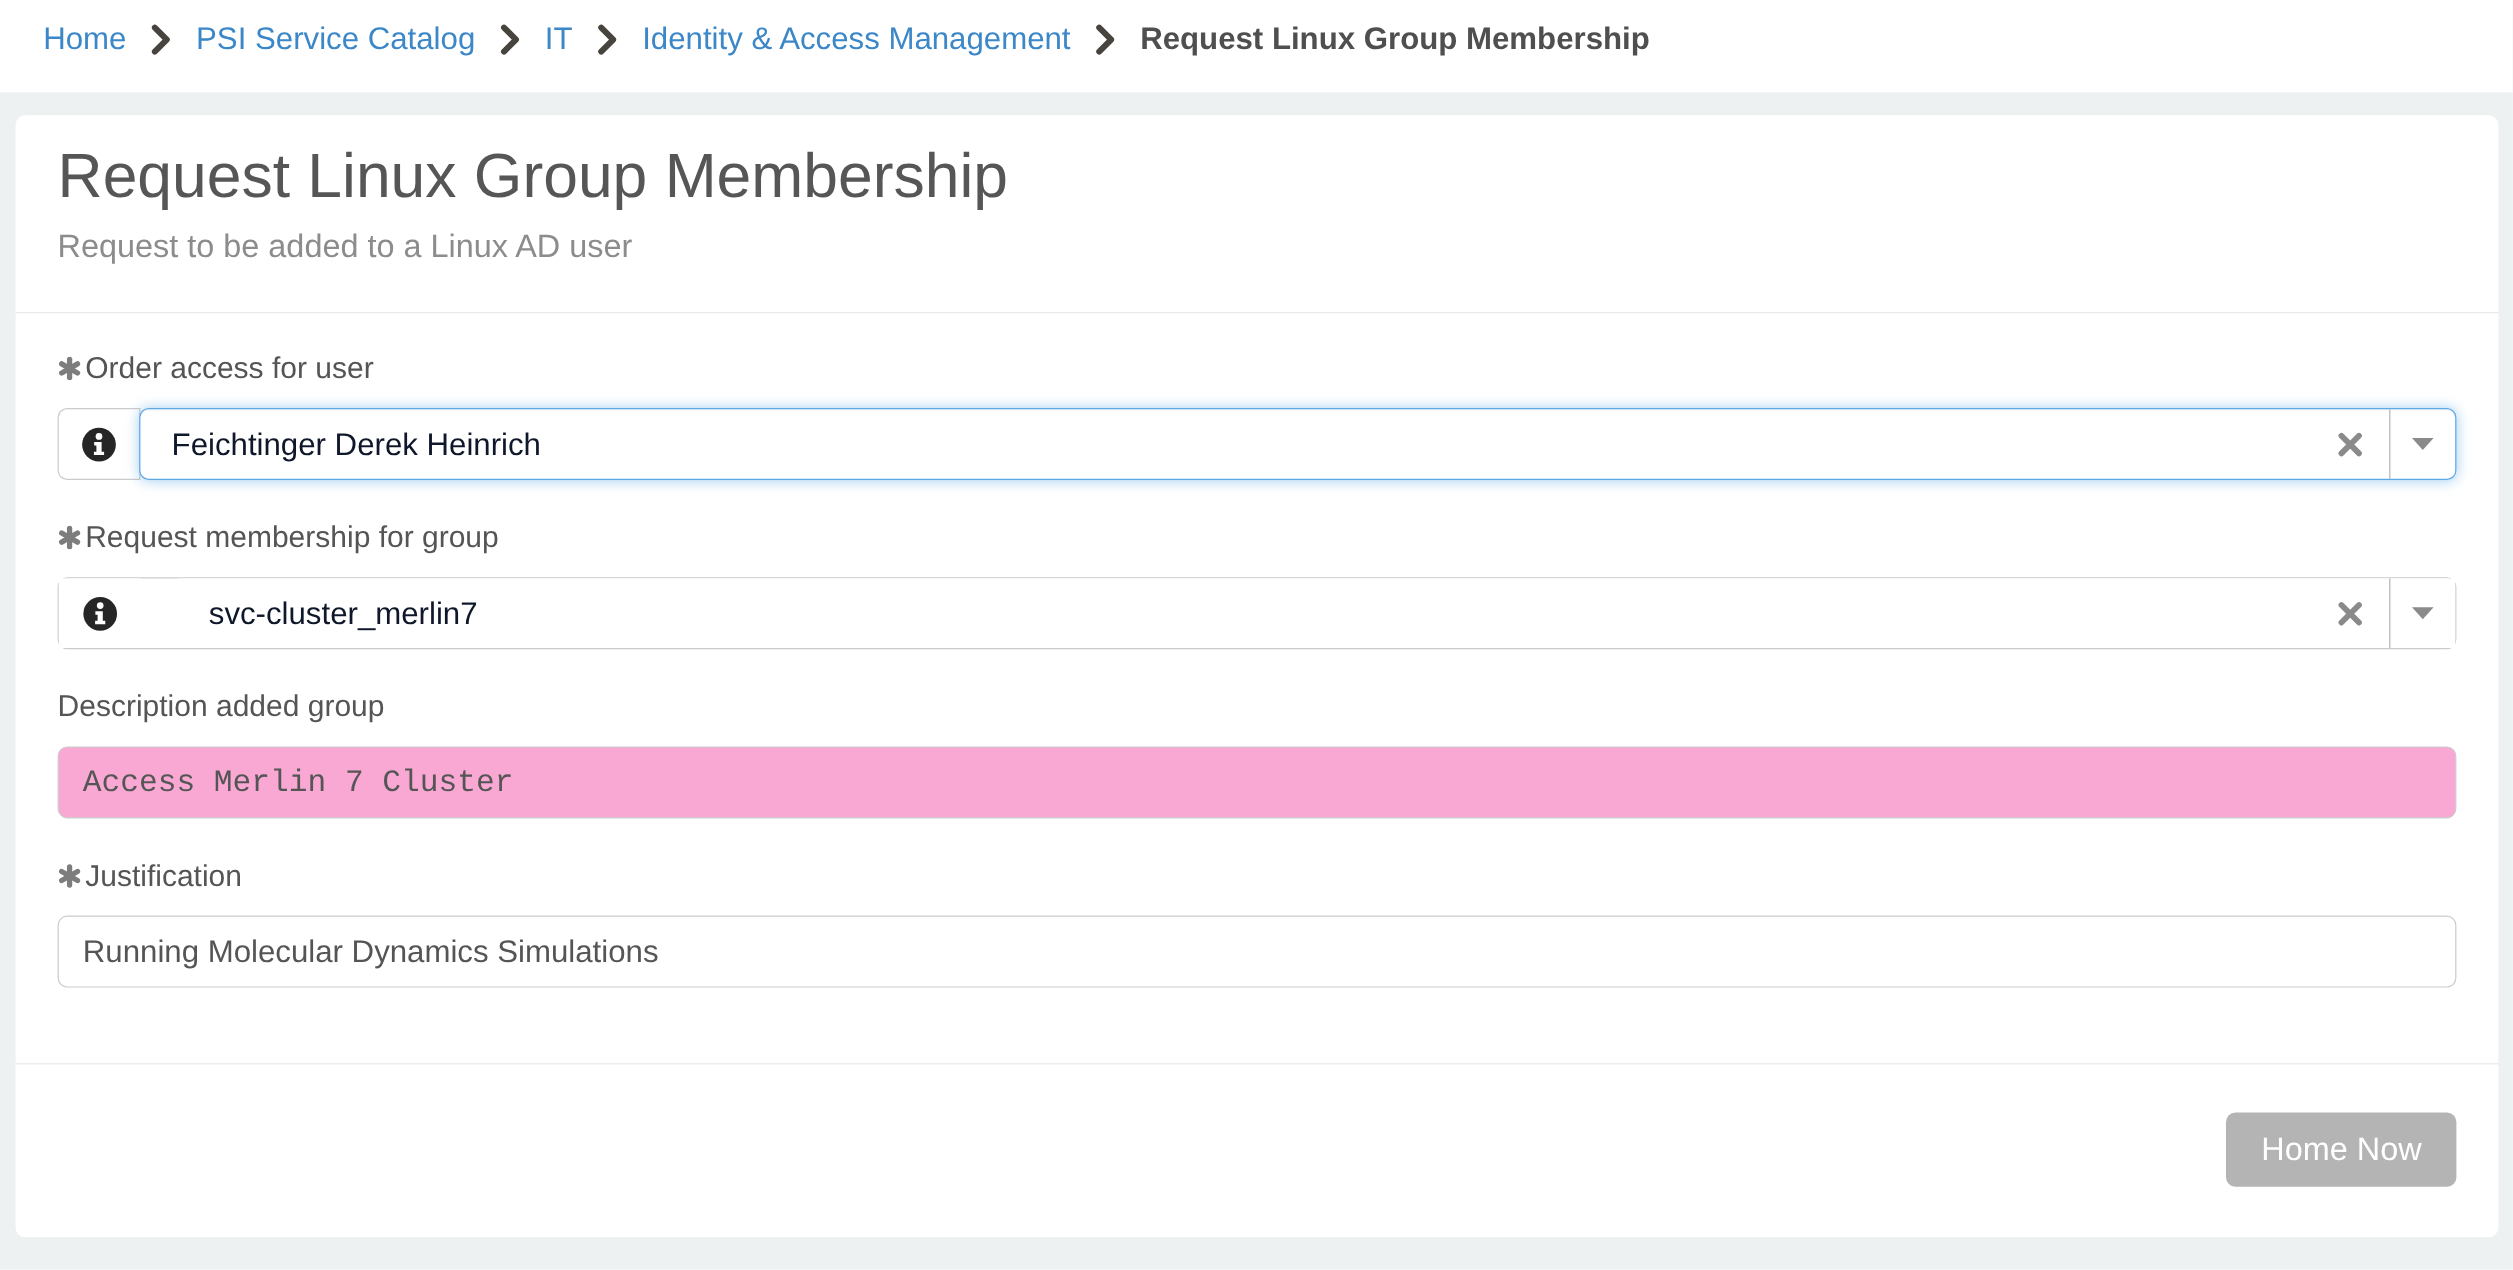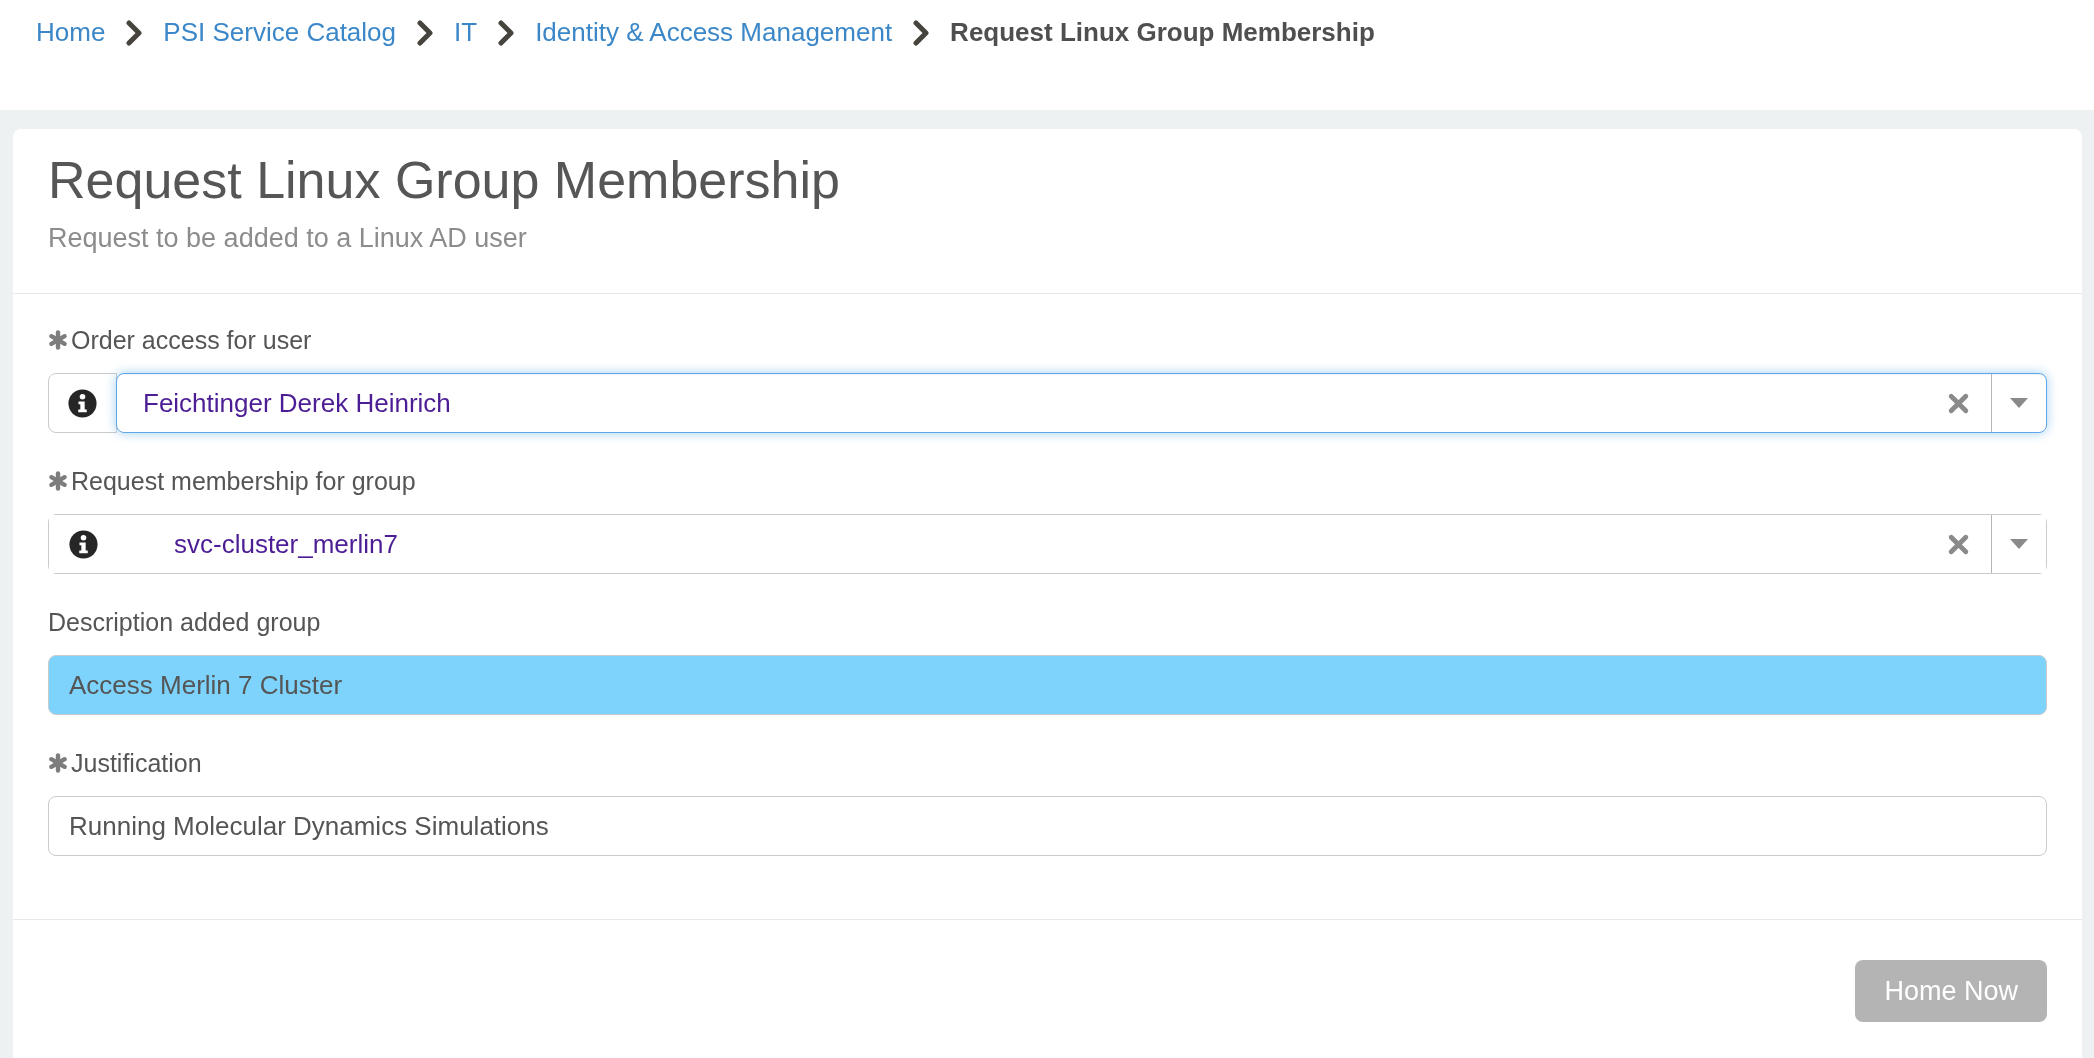--- a/index.html
+++ b/index.html
@@ -6,21 +6,21 @@
   html, body { width: 2094px; height: 1058px; }
   body {
     background: #edf1f2;
     font-family: "Liberation Sans", sans-serif;
     overflow: hidden;
   }
 
   
   .topbar {
     background: #ffffff;
-    height: 110px;
+    height: 77px;
     padding: 16px 0 0 36px;
   }
   .breadcrumb {
     display: flex;
     align-items: center;
     font-size: 26px;
     line-height: 1.3;
   }
   .crumb.link {
     color: #3b87c8;
@@ -116,21 +116,21 @@
     box-shadow: inset 0 1px 1px rgba(0,0,0,0.05), 0 0 11px rgba(102,175,233,0.6);
   }
   .combo-text {
     flex: 1;
     min-width: 0;
     border: 0;
     outline: 0;
     background: transparent;
     font-family: "Liberation Sans", sans-serif;
     font-size: 26px;
-    color: #4c1d95;
+    color: #0f172a;
     padding-left: 26px;
   }
   .clear-box {
     width: 66px;
     flex: 0 0 66px;
     display: flex;
     align-items: center;
     justify-content: center;
     cursor: pointer;
   }
@@ -160,21 +160,21 @@
     height: 60px;
     border: 1px solid #cbcbcb;
     border-radius: 8px;
     font-family: "Liberation Sans", sans-serif;
     font-size: 26px;
     color: #555555;
     padding: 0 20px;
     background: #ffffff;
     outline: none;
   }
-  .text-input.readonly { background: #7dd3fc; }
+  .text-input.readonly { background: #f9a8d4; font-family: Liberation Mono, monospace; }
 
   
   .card-footer {
     padding: 40px 35px 42px;
     text-align: right;
   }
   .order-btn {
     display: inline-block;
     height: 62px;
     padding: 0 29px;

